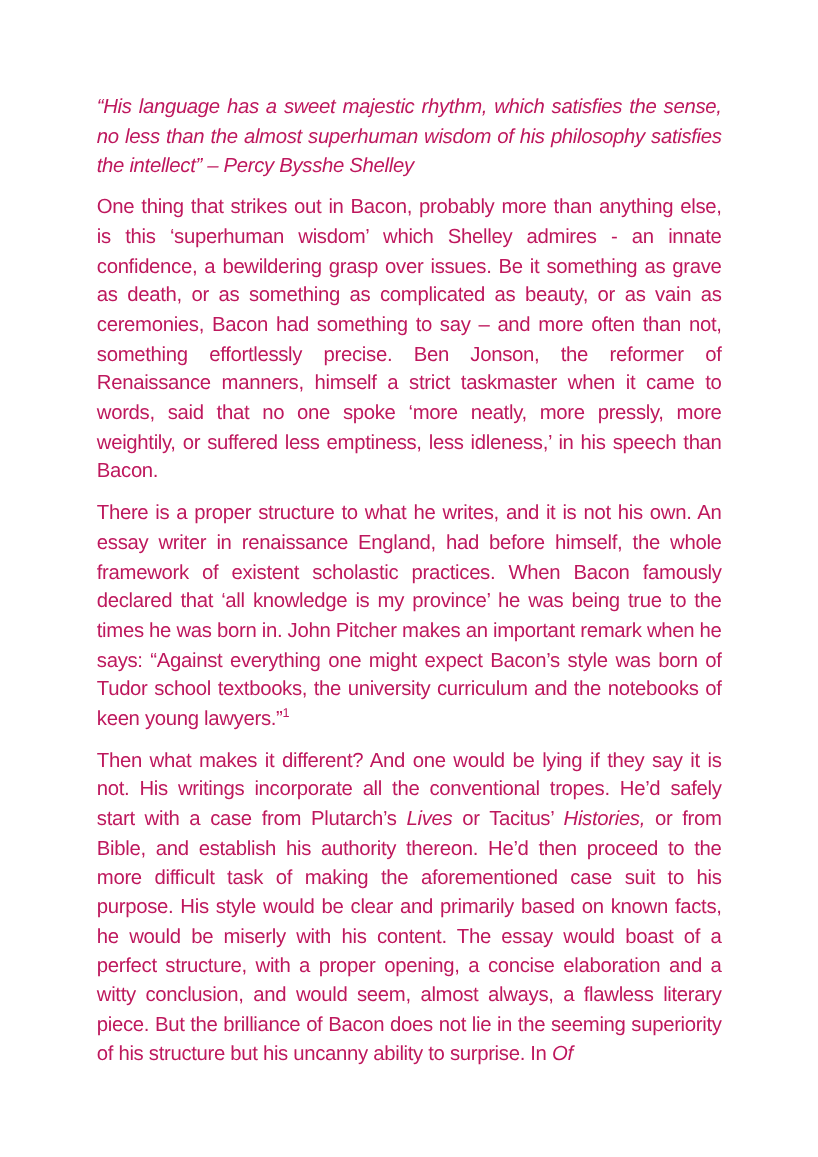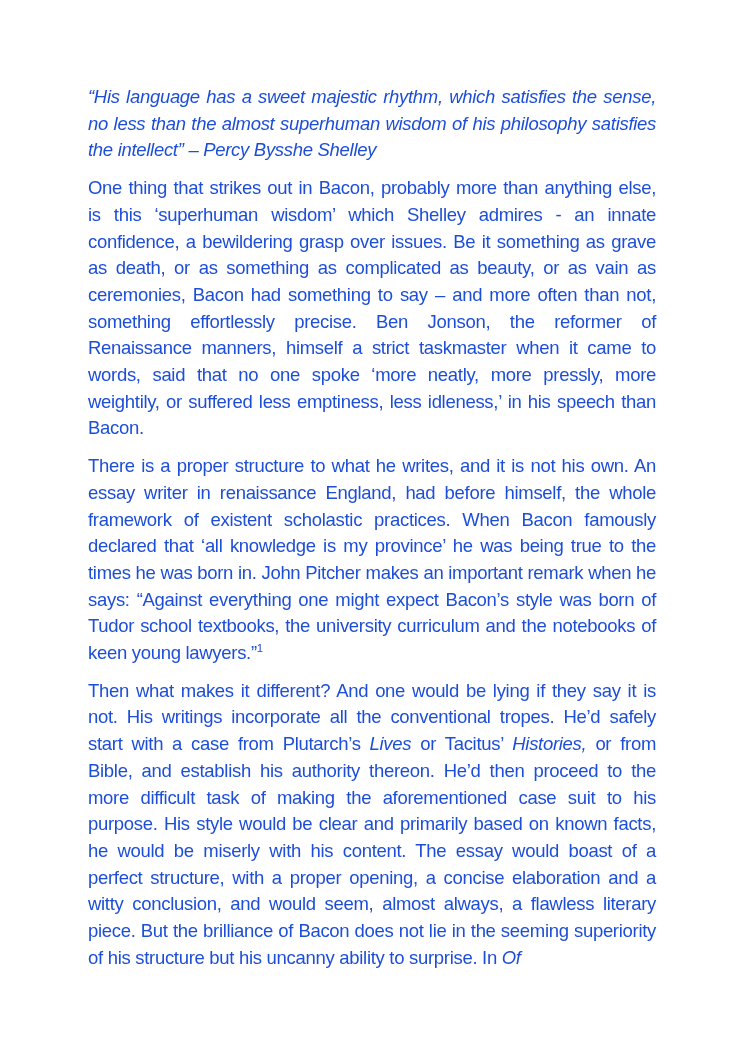--- a/index.html
+++ b/index.html
@@ -19,21 +19,21 @@
     position: absolute;
     left: 88px;
     top: 84px;
     width: 568px;
   }
   .para {
     margin: 0 0 11px 0;
     font-size: 18.5px;
     line-height: 26.7px;
     letter-spacing: -0.3px;
-    color: #1d4ed8;
+    color: #be185d;
     text-align: justify;
     text-justify: inter-word;
   }
   .para em {
     font-style: italic;
   }
   .para .run-sup {
     font-size: 11.5px;
     vertical-align: super;
     line-height: 0;

